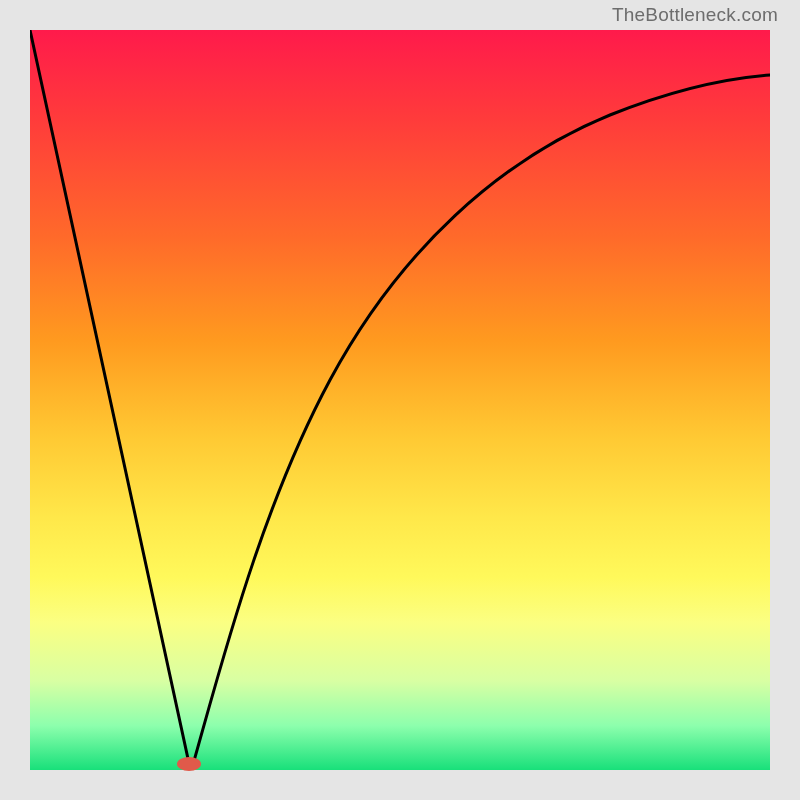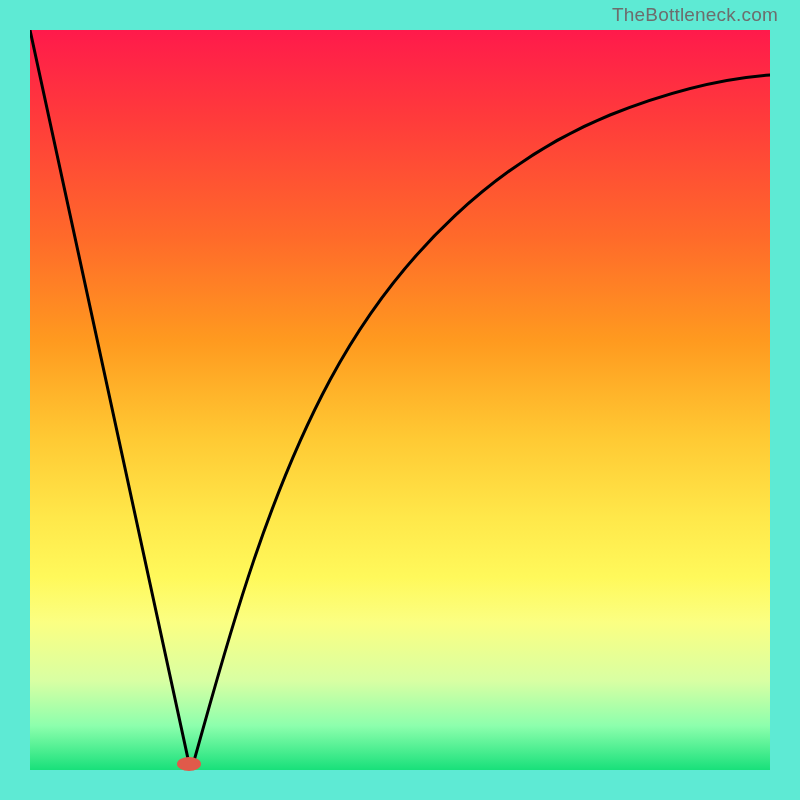--- a/index.html
+++ b/index.html
@@ -8,21 +8,21 @@
     width: 800px;
     height: 800px;
     background: #000;
     overflow: hidden;
     font-family: Arial, Helvetica, sans-serif;
   }
   .frame {
     position: relative;
     width: 800px;
     height: 800px;
-    background: #5eead4;
+    background: #e5e5e5;
   }
   .plot-area {
     position: absolute;
     left: 30px;
     top: 30px;
     width: 740px;
     height: 740px;
     background: linear-gradient(to bottom,
       #ff1a4b 0%,
       #ff3b3b 12%,

